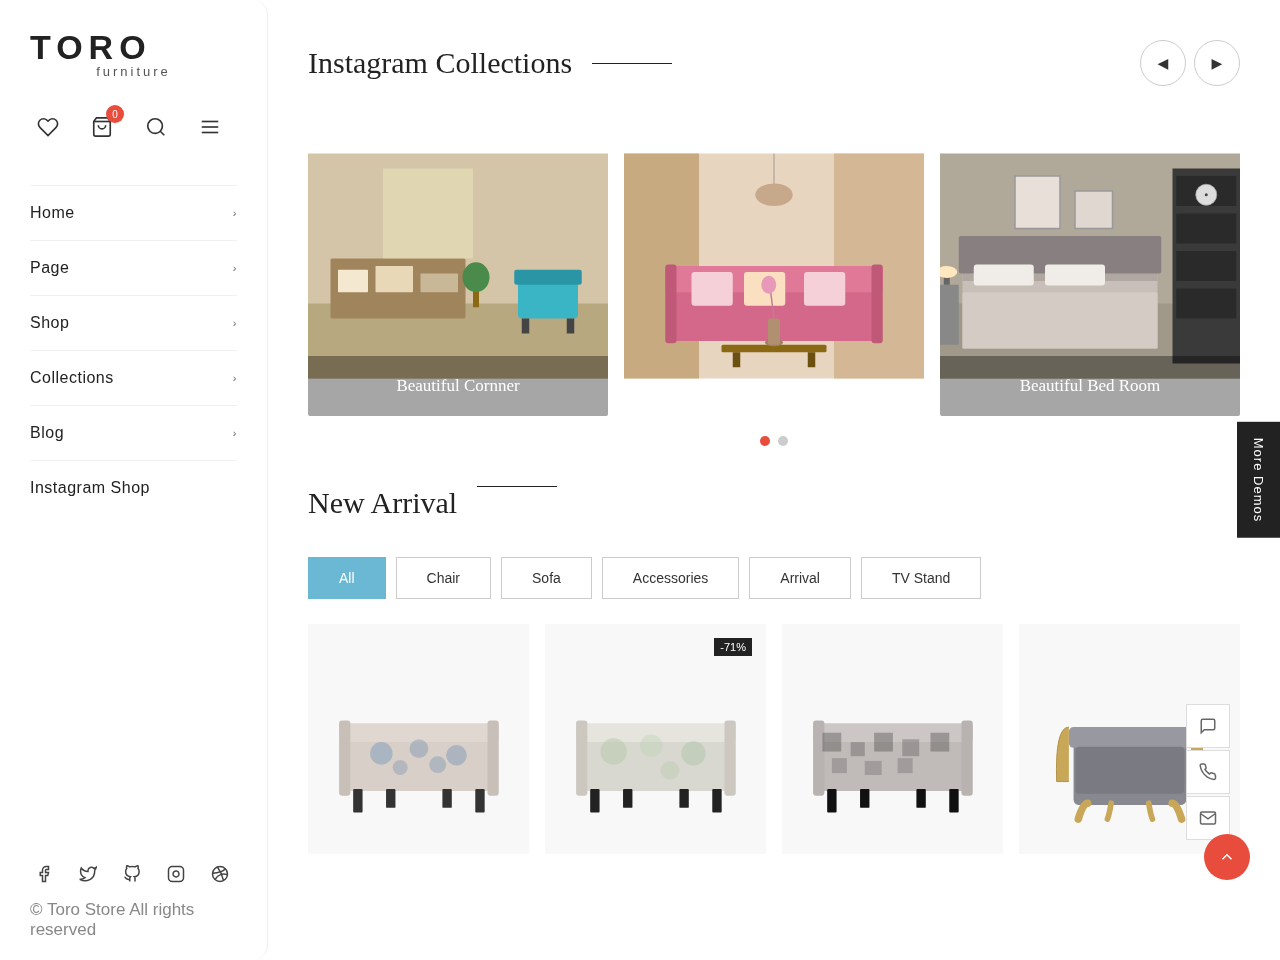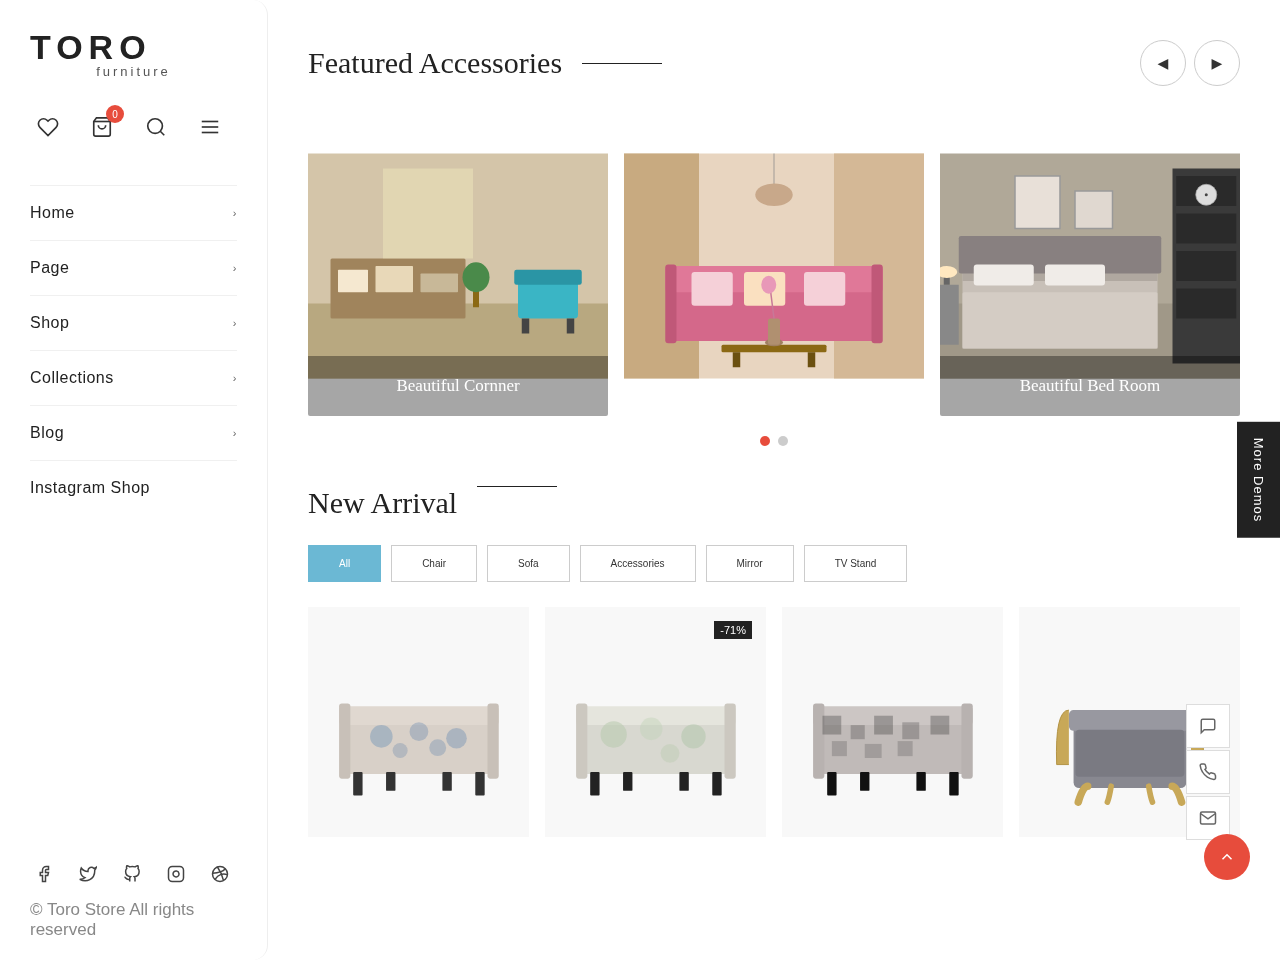--- a/index.html
+++ b/index.html
@@ -259,24 +259,25 @@
       gap: 10px;
       margin-bottom: 25px;
       flex-wrap: nowrap;
     }
 
     .filter-tab {
       padding: 12px 30px;
       border: 1px solid #ccc;
       background: #fff;
       cursor: pointer;
-      font-size: 10px;
+      font-size: 14px;
       font-family: sans-serif;
       color: #333;
       white-space: nowrap;
+      margin-top: 12px;
     }
 
     .filter-tab.active {
       background: #6bb8d4;
       border-color: #6bb8d4;
       color: #fff;
     }
 
     
     .products-grid {
@@ -460,21 +461,21 @@
         </svg>
       </div>
     </div>
     <div class="copyright">© Toro Store All rights reserved</div>
   </div>
 </aside>
 
 <main class="main-content">
 
   <div class="section-header">
-    <h2 class="section-title">Featured Accessories</h2>
+    <h2 class="section-title">Instagram Collections</h2>
     <div class="section-line"></div>
     <div class="nav-arrows">
       <button class="arrow-btn">◀</button>
       <button class="arrow-btn">▶</button>
     </div>
   </div>
 
   <div class="collections-grid">
 
     <div class="collection-card">
@@ -574,21 +575,21 @@
   <div class="new-arrival-header">
     <h2 class="section-title">New Arrival</h2>
     <div class="section-line"></div>
   </div>
 
   <div class="filter-tabs">
     <button class="filter-tab active">All</button>
     <button class="filter-tab">Chair</button>
     <button class="filter-tab">Sofa</button>
     <button class="filter-tab">Accessories</button>
-    <button class="filter-tab">Mirror</button>
+    <button class="filter-tab">Arrival</button>
     <button class="filter-tab">TV Stand</button>
   </div>
 
   <div class="products-grid">
 
     <div class="product-card">
       <svg width="85%" height="180" viewBox="0 0 200 160" xmlns="http://www.w3.org/2000/svg">
 
         <rect x="20" y="70" width="160" height="60" fill="#d8d0c8" rx="6"></rect>
         <rect x="15" y="58" width="170" height="20" fill="#e0d8d0" rx="4"></rect>

